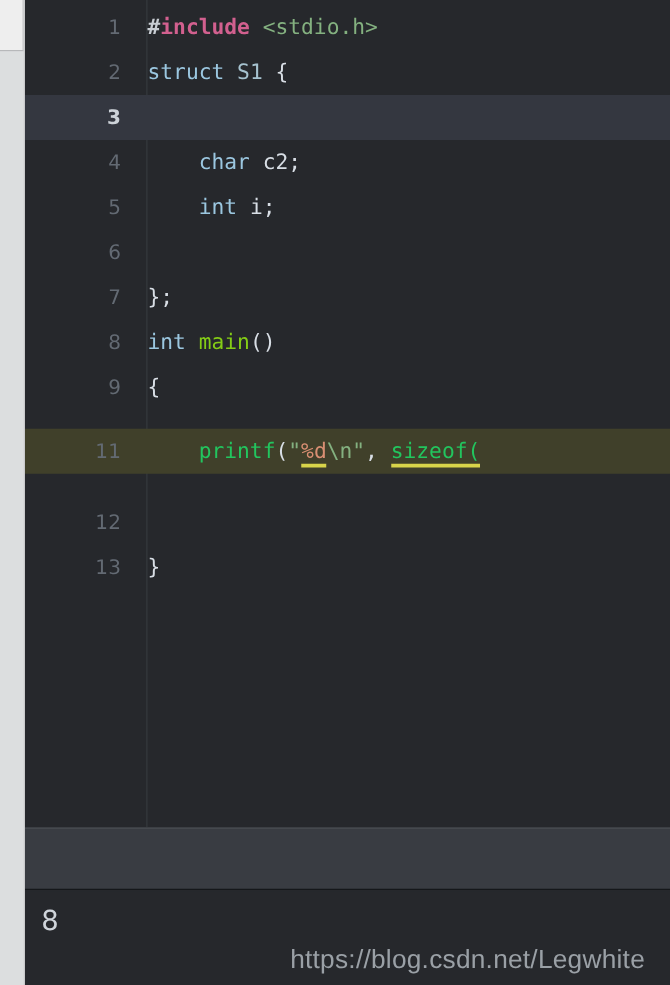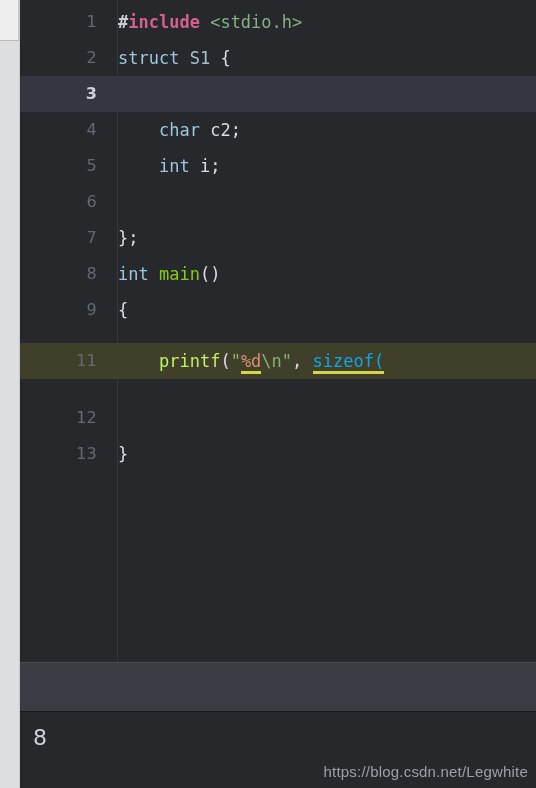--- a/index.html
+++ b/index.html
@@ -105,24 +105,24 @@
   }
 
   
   .t-hash     { color: #c8cdd3; font-weight: bold; }
   .t-pp       { color: #d2608f; font-weight: bold; }
   .t-string   { color: #84b180; }
   .t-kw       { color: #9bc7e0; }
   .t-type     { color: #a6c2cf; }
   .t-plain    { color: #d8dee5; }
   .t-fn       { color: #84cc16; }
-  .t-fnlite   { color: #bef264; }
+  .t-fnlite   { color: #22c55e; }
   .t-fmt      { color: #d98f73; border-bottom: 3px solid #d8d44a; }
   .t-esc      { color: #84b180; }
-  .t-under    { color: #0ea5e9; border-bottom: 3px solid #d8d44a; }
+  .t-under    { color: #22c55e; border-bottom: 3px solid #d8d44a; }
   .t-dot      { color: #5d636b; }
 
   
   #toolbar-strip {
     position: absolute;
     left: 20px; top: 662px;
     width: 516px; height: 50px;
     background: #393c42;
     border-top: 1px solid #4a4d53;
     border-bottom: 1px solid #15171a;
@@ -138,23 +138,23 @@
   }
   #console-output {
     position: absolute;
     left: 13px; top: 12px;
     font-family: "DejaVu Sans", sans-serif;
     font-size: 22px;
     color: #cfd4da;
   }
   #watermark {
     position: absolute;
-    right: 8px; bottom: 8px;
+    right: 20px; bottom: 8px;
     font-family: "Liberation Sans", sans-serif;
-    font-size: 15px;
+    font-size: 21px;
     color: #9aa0a6;
     letter-spacing: 0.2px;
   }
 </style>
 </head>
 <body>
 
 <div id="app">
 
   <div id="left-rail">

